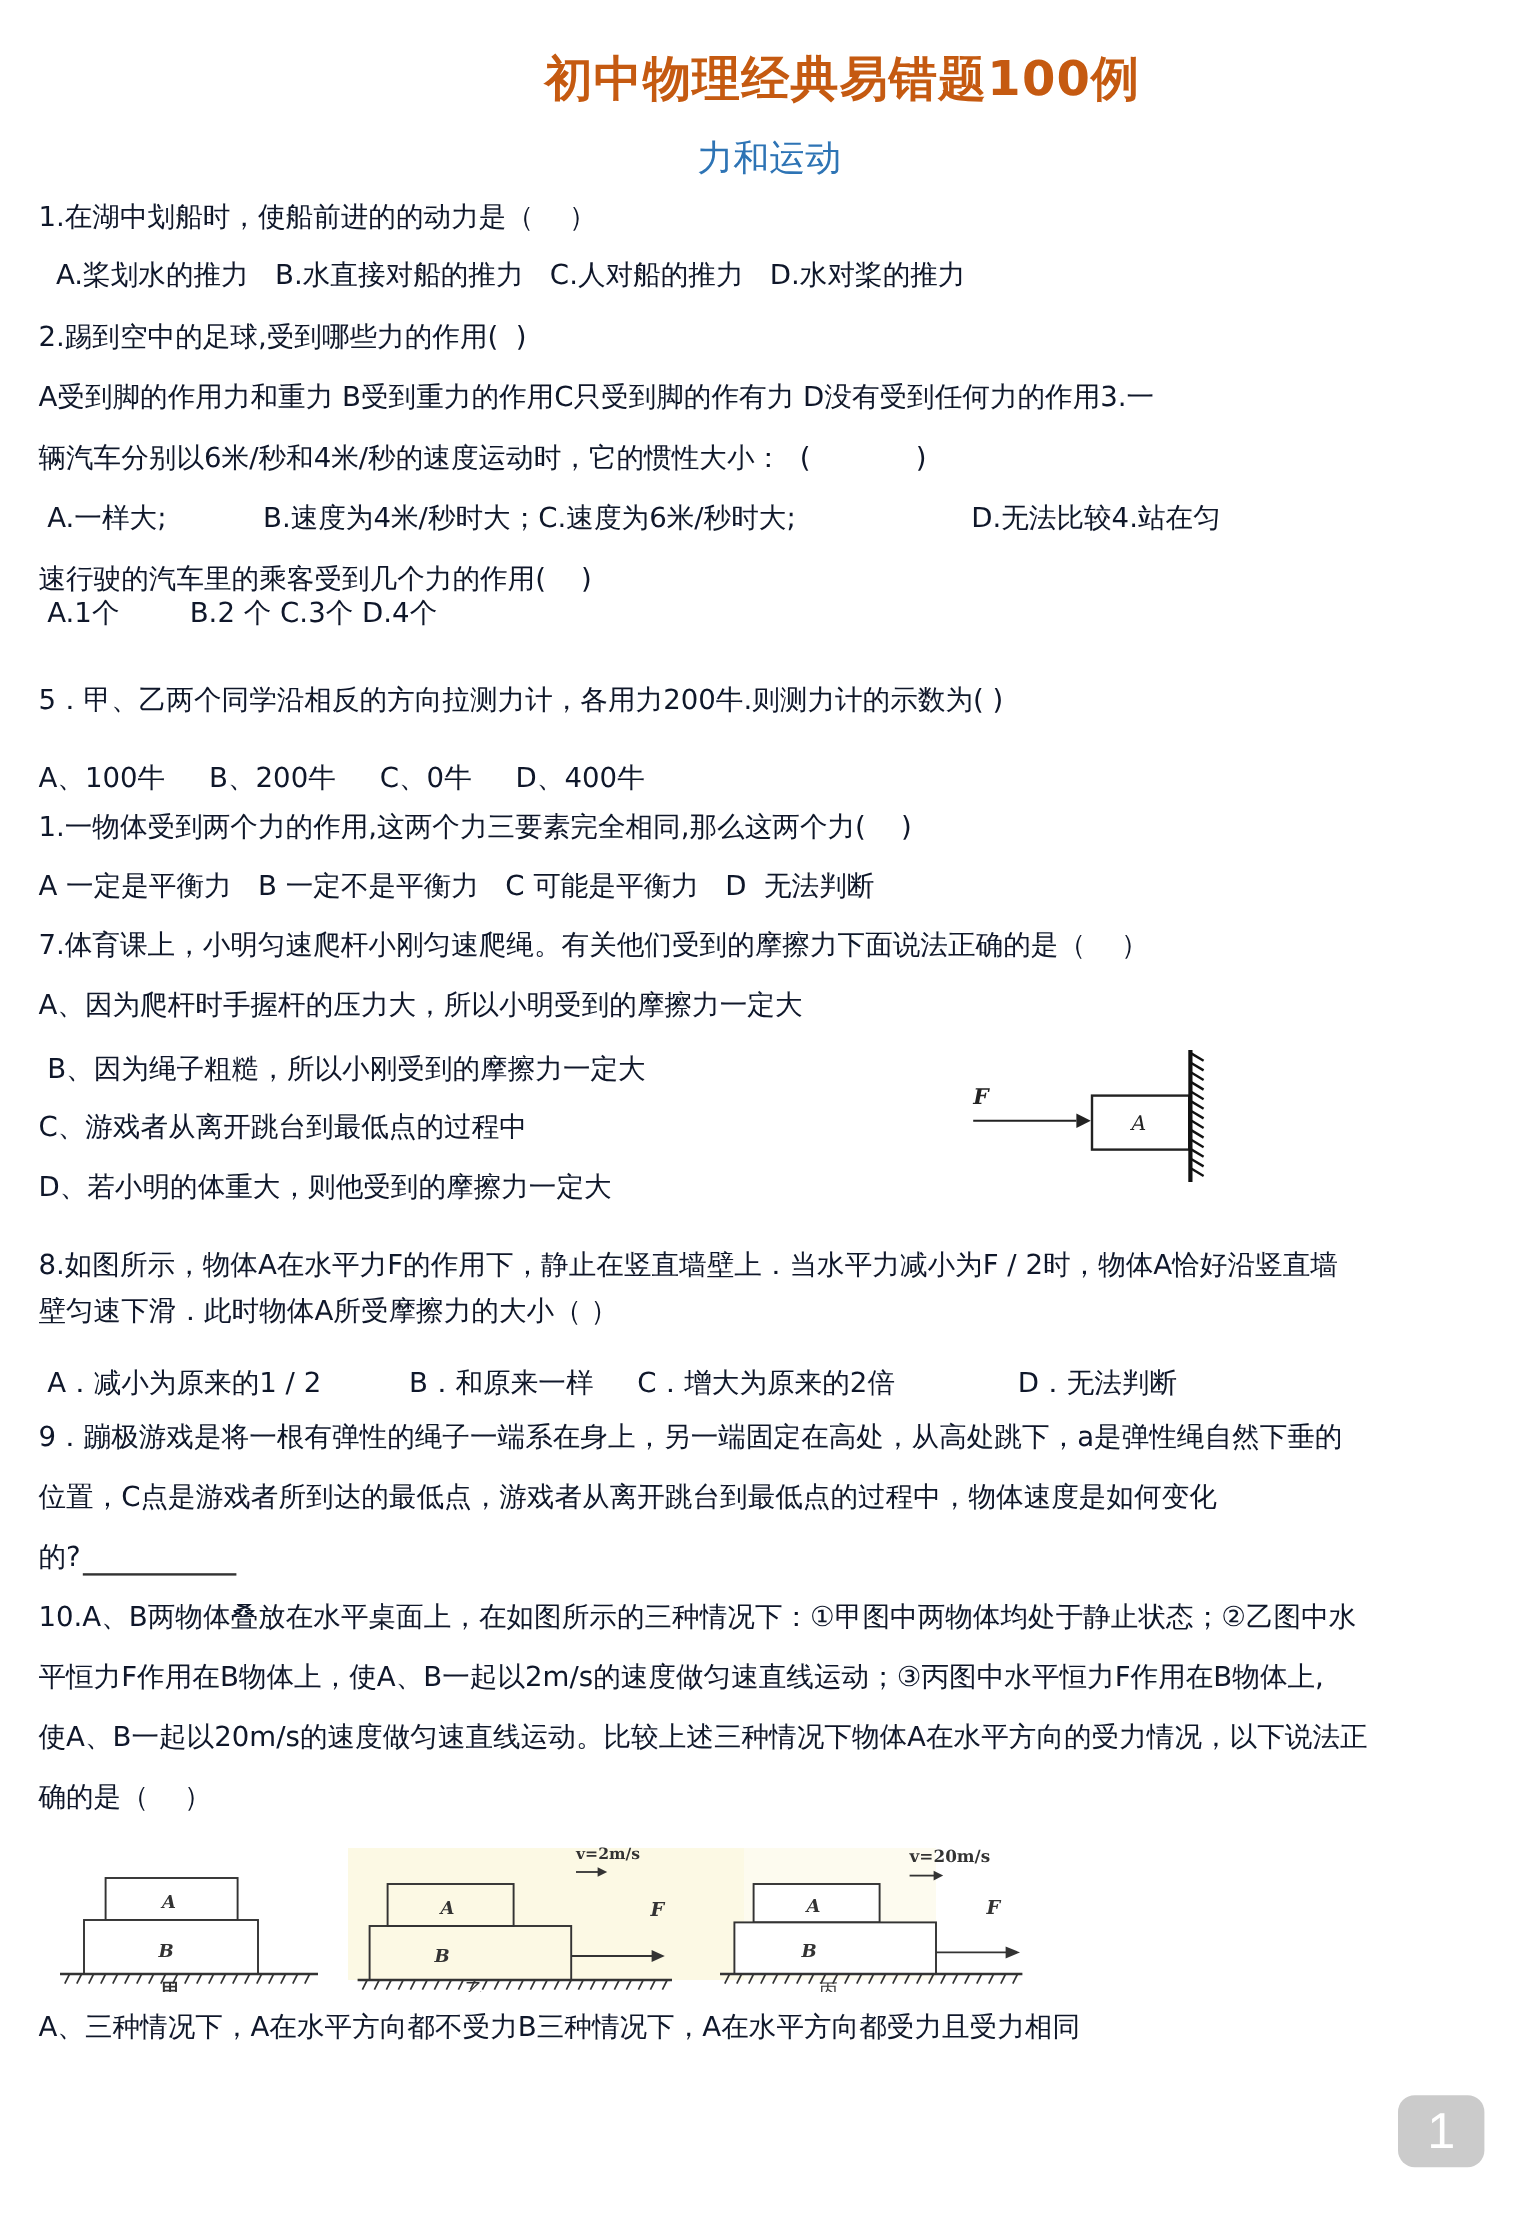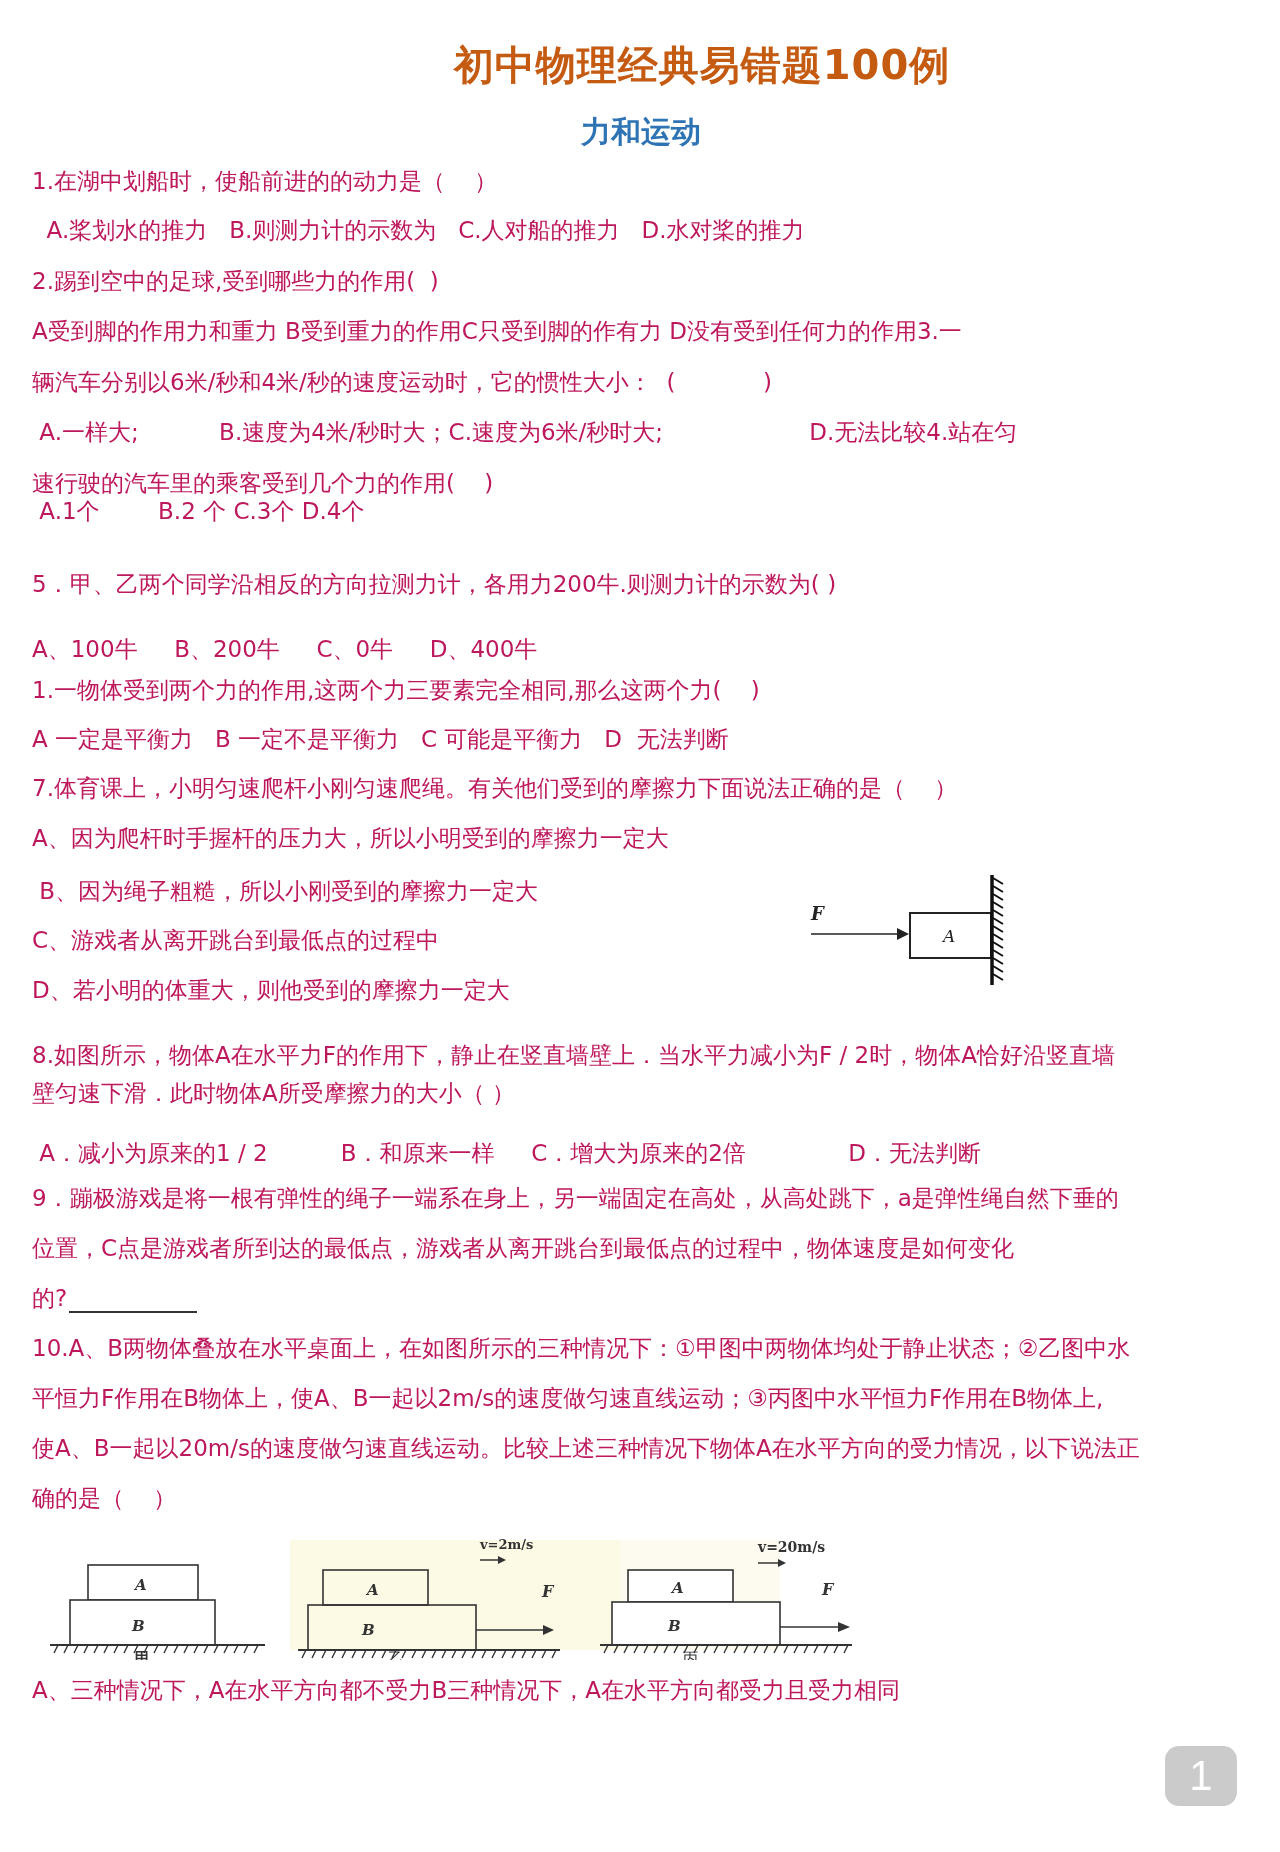--- a/index.html
+++ b/index.html
@@ -9,44 +9,44 @@
       color: #2a2a2a;
     }
     .title {
       position: absolute; left: 0; width: 1280px; top: 38px;
       text-align: center; font-size: 40px; font-weight: bold;
       color: #c55a11; letter-spacing: 1px; padding-left: 31px;
     }
     .title .t-inner { margin-left: 62px; }
     .subtitle {
       position: absolute; left: 0; width: 1280px; top: 112px;
-      text-align: center; font-size: 30px; font-weight: bold; color: #2e74b5;
+      text-align: center; font-size: 30px; font-weight: normal; color: #2e74b5;
     }
     .subtitle .s-inner { margin-left: 2px; }
     .line {
       position: absolute; left: 32px; font-size: 23px; line-height: 30px;
-      white-space: pre; color: #be185d;
+      white-space: pre; color: #0f172a;
     }
     .blank { display: inline-block; width: 128px; border-bottom: 2px solid #333; height: 22px; vertical-align: bottom; margin-left: 2px; }
     .diagram { position: absolute; }
     .page-badge {
       position: absolute; left: 1165px; top: 1746px; width: 72px; height: 60px;
       background: #cbcbcb; border-radius: 14px; color: #ffffff;
       font-size: 42px; text-align: center; line-height: 60px;
       font-family: "Liberation Sans", sans-serif;
     }
   </style>
 </head>
 <body>
 
 <div class="title"><span class="t-inner">初中物理经典易错题100例</span></div>
 <div class="subtitle"><span class="s-inner">力和运动</span></div>
 
 <div class="line" style="top:166px">1.在湖中划船时，使船前进的的动力是（    ）</div>
-<div class="line" style="top:215px">  A.桨划水的推力   B.则测力计的示数为   C.人对船的推力   D.水对桨的推力</div>
+<div class="line" style="top:215px">  A.桨划水的推力   B.水直接对船的推力   C.人对船的推力   D.水对桨的推力</div>
 
 <div class="line" style="top:266px">2.踢到空中的足球,受到哪些力的作用(  )</div>
 <div class="line" style="top:316px">A受到脚的作用力和重力 B受到重力的作用C只受到脚的作有力 D没有受到任何力的作用3.一</div>
 
 <div class="line" style="top:367px">辆汽车分别以6米/秒和4米/秒的速度运动时，它的惯性大小：  (            )</div>
 <div class="line" style="top:417px"> A.一样大;           B.速度为4米/秒时大；C.速度为6米/秒时大;                    D.无法比较4.站在匀</div>
 
 <div class="line" style="top:468px">速行驶的汽车里的乘客受到几个力的作用(    )</div>
 <div class="line" style="top:496px"> A.1个        B.2 个 C.3个 D.4个</div>
 

